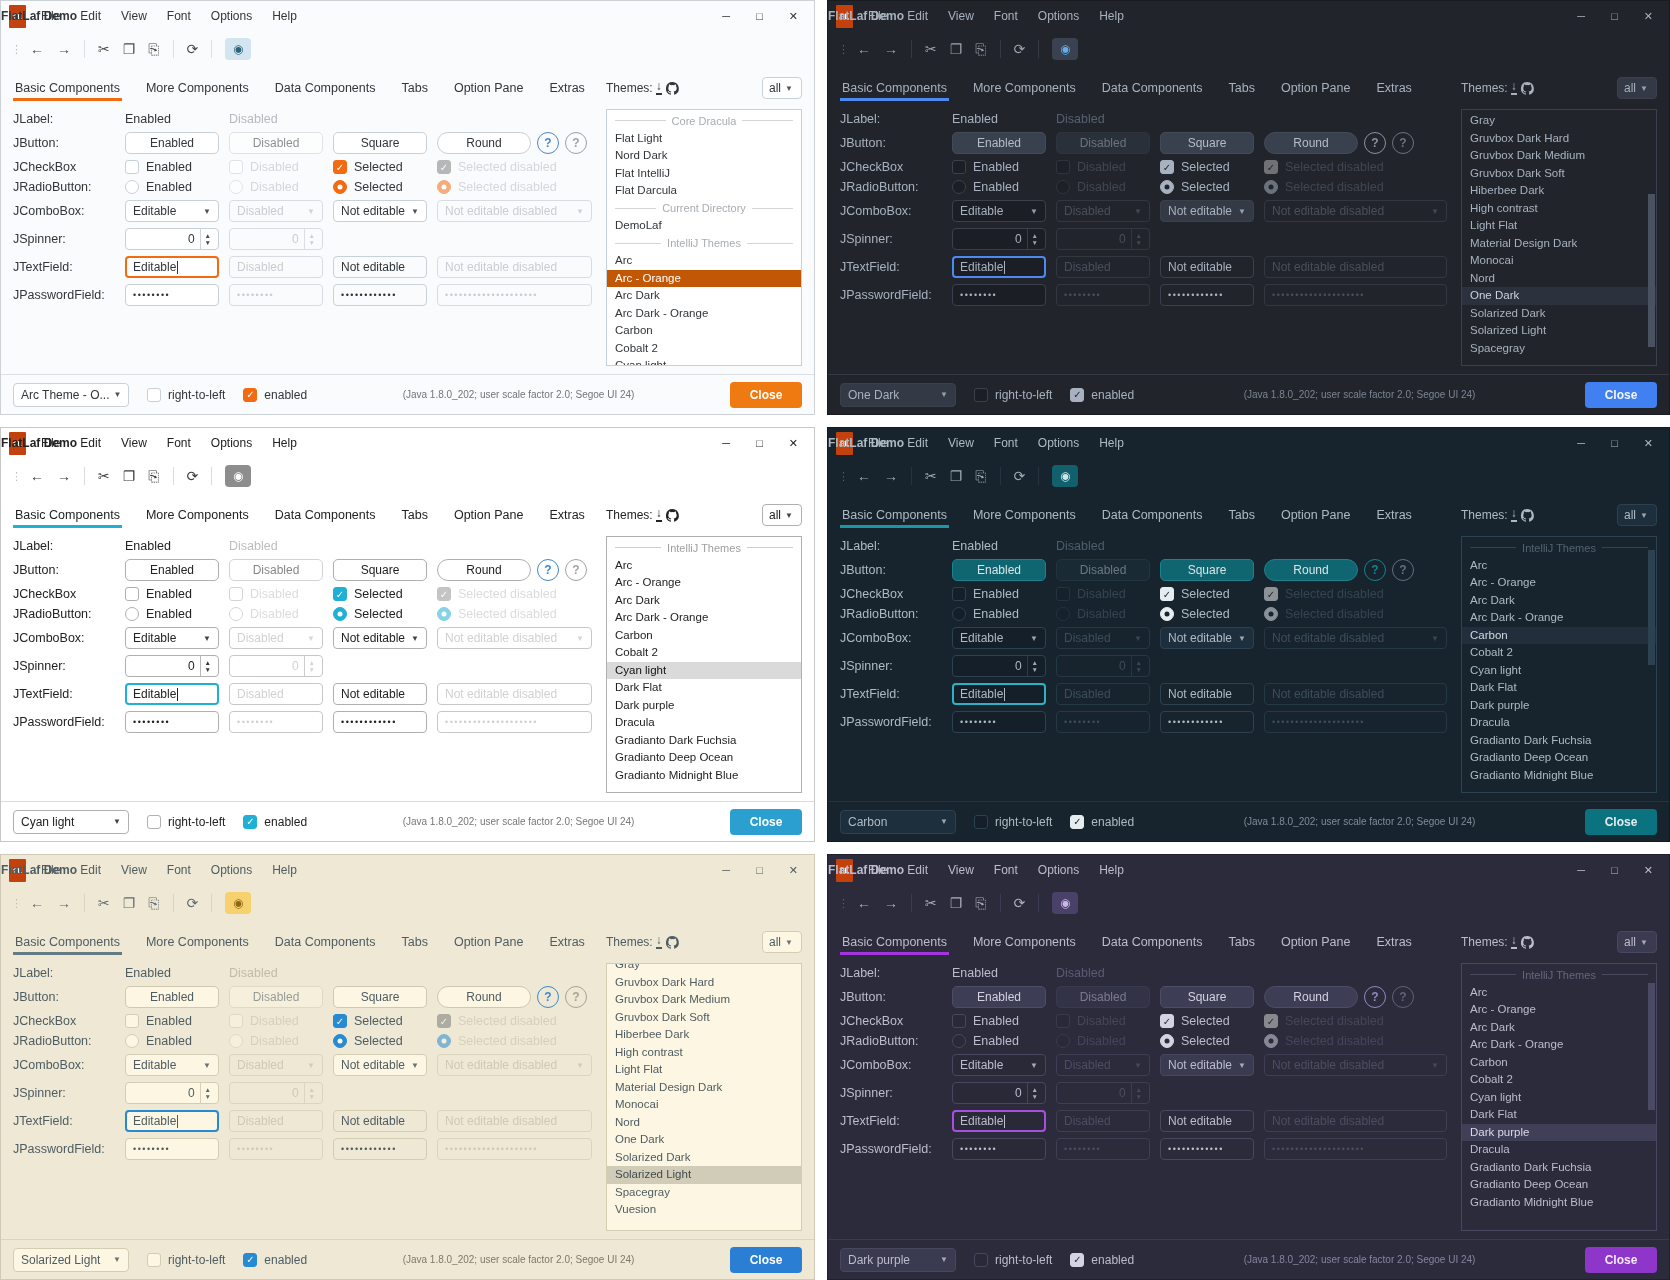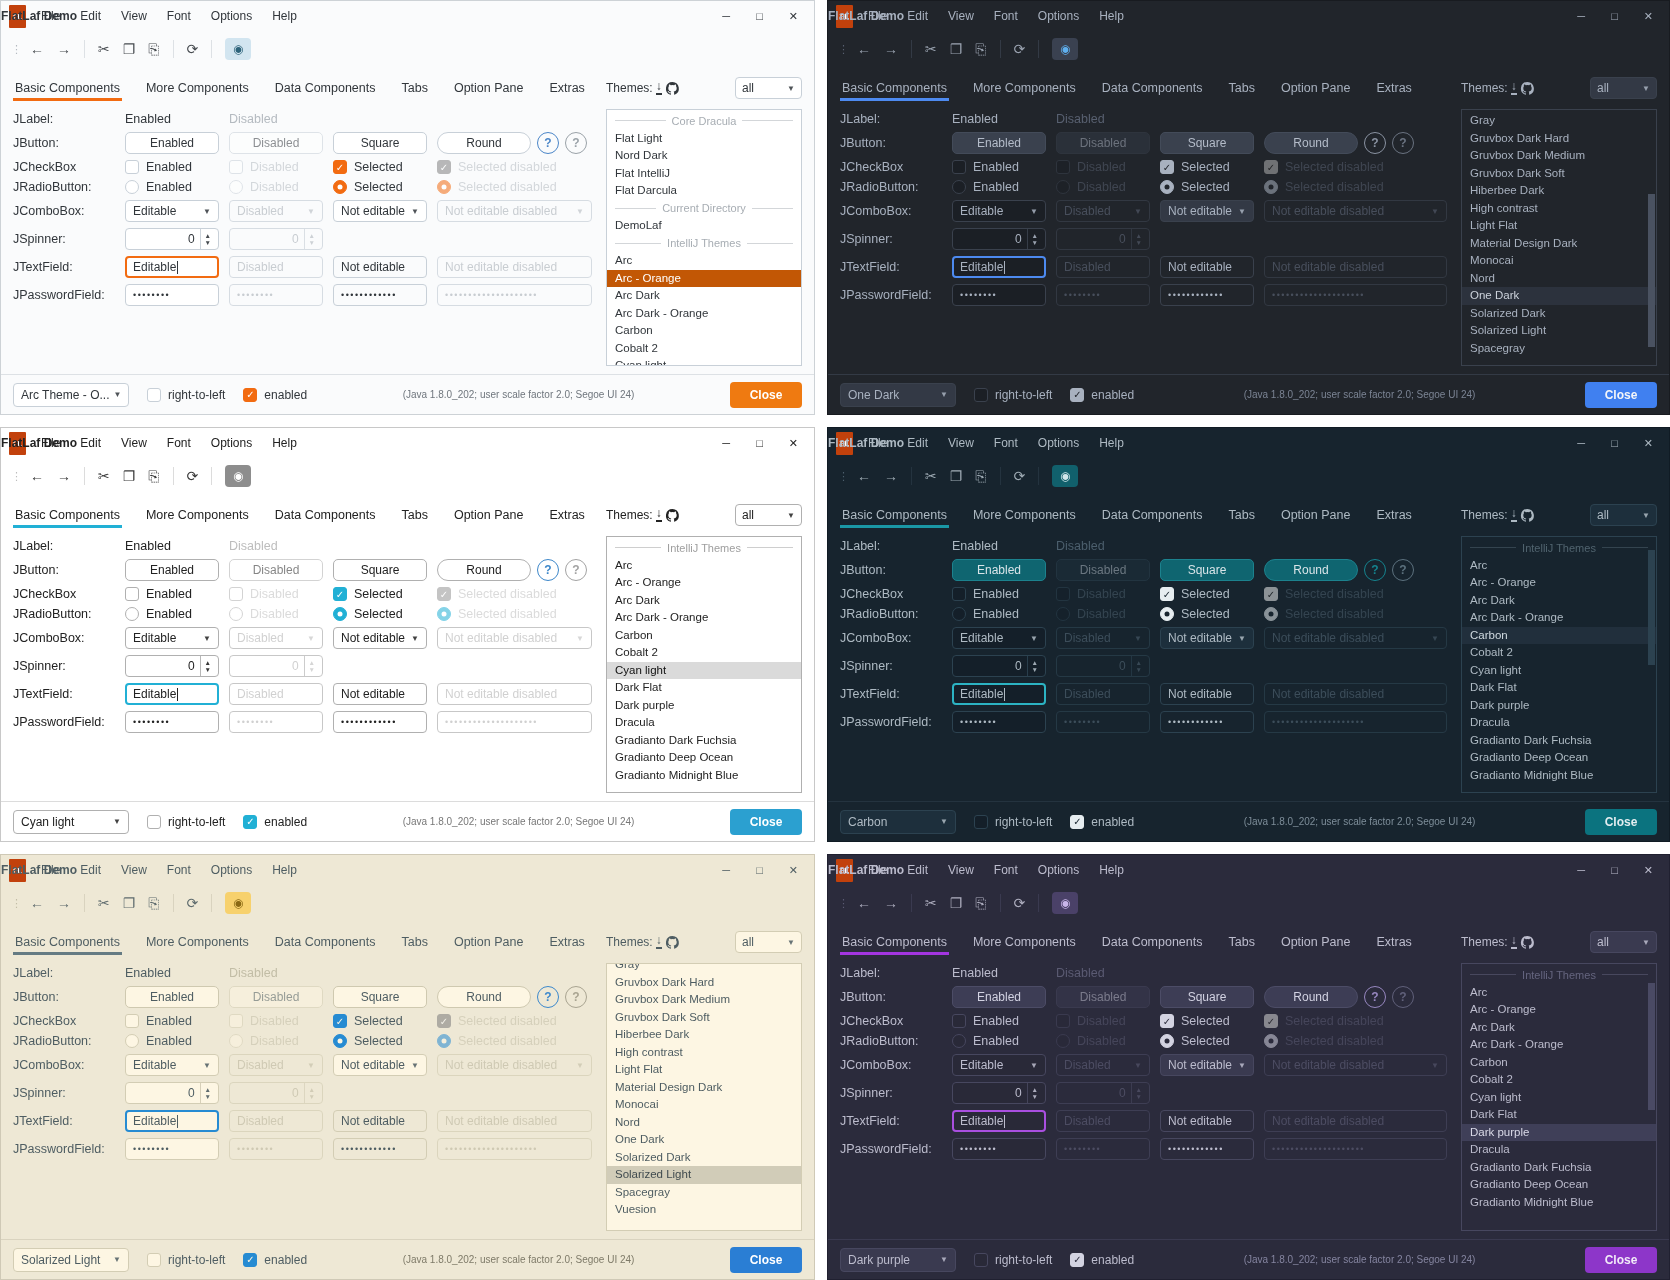--- a/index.html
+++ b/index.html
@@ -73,22 +73,22 @@
   .spin .num { flex:1; text-align:right; padding-right:5px; }
   .step { display:flex; flex-direction:column; font-size:6.5px; line-height:7px; border-left:1px solid var(--field-border);
           padding-left:4px; height:100%; justify-content:center; opacity:.9; }
   .dots { letter-spacing:1.5px; font-size:9px; }
 
   
   .themes { flex:0 0 196px; width:196px; display:flex; flex-direction:column; }
   .themes-head { height:30px; display:flex; align-items:center; gap:3px; font-size:12px; margin-bottom:6px; }
   .dl { border-bottom:2px solid currentColor; line-height:9px; font-size:12px; height:13px; }
   .octo { display:flex; }
-  .allcombo { margin-left:auto; width:67px; height:22px; border:1px solid var(--field-border); background:var(--combo-bg);
-              border-radius:4px; display:flex; align-items:center; justify-content:space-between; padding:0 6px; font-size:12px; }
+  .allcombo { margin-left:auto; width:40px; height:22px; border:1px solid var(--field-border); background:var(--combo-bg);
+              border-radius:4px; display:flex; align-items:center; justify-content:flex-start; padding:0 6px; font-size:12px; }
   .theme-list { flex:1; border:1px solid var(--field-border); background:var(--list-bg); overflow:hidden;
                 position:relative; padding-top:2px; margin-bottom:8px; font-size:11.5px; }
   .titem { height:17.5px; line-height:17.5px; padding:0 8px; white-space:nowrap; }
   .titem.sel { background:var(--sel-bg); color:var(--sel-fg); }
   .titem.clipped { margin-top:-10px; }
   .tsep { height:17.5px; display:flex; align-items:center; gap:6px; color:var(--sep-fg); padding:0 8px; font-size:11px; }
   .tsep i { flex:1; height:1px; background:var(--sep-fg); opacity:.5; }
   .sbthumb { position:absolute; right:1px; width:7px; background:var(--sb); }
 
   

